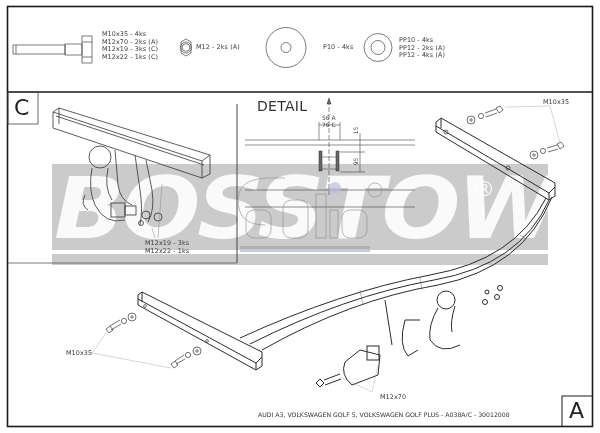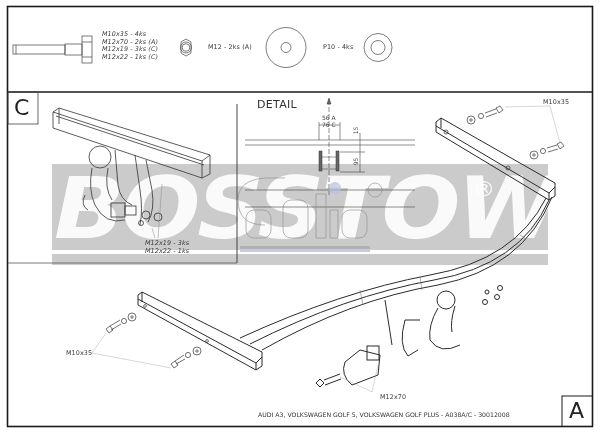--- a/index.html
+++ b/index.html
@@ -1,22 +1,22 @@
 <!DOCTYPE html>
 <html><head>
 <meta charset="utf-8">
 <style>
   html,body{margin:0;padding:0;background:#ffffff;}
   body{width:600px;height:433px;position:relative;overflow:hidden;font-family:"DejaVu Sans",sans-serif;color:#333;}
   .sheet{position:absolute;left:0;top:0;width:600px;height:433px;}
   svg{position:absolute;left:0;top:0;}
   .lbl{position:absolute;font-size:6.4px;line-height:7.6px;color:#3a3a3a;white-space:nowrap;letter-spacing:0.1px;}
-  .lbl div{white-space:nowrap;font-style:italic;}
+  .lbl div{white-space:nowrap;}
   .big-letter{position:absolute;font-size:22px;color:#222;font-family:"DejaVu Sans",sans-serif;line-height:1;}
-  .detail-title{position:absolute;font-size:11px;color:#333;letter-spacing:0.3px;}
+  .detail-title{position:absolute;font-size:14px;color:#333;letter-spacing:0.3px;}
   .dim{position:absolute;font-size:6px;color:#444;}
   .wm-text{position:absolute;font-family:"DejaVu Sans",sans-serif;font-weight:bold;font-style:italic;color:#ffffff;opacity:0.92;white-space:nowrap;}
   .title-block{position:absolute;font-size:6.2px;color:#333;white-space:nowrap;}
 </style>
 </head>
 <body>
 
 <div class="sheet">
 
   <svg width="600" height="433">
@@ -200,22 +200,27 @@
       <line x1="372" y1="392" x2="378" y2="365" stroke="#999" stroke-width="0.4"></line>
     </g>
   </svg>
 
   <div class="lbl" style="left:102px;top:31px;">
     <div>M10x35 - 4ks</div>
     <div>M12x70 - 2ks (A)</div>
     <div>M12x19 - 3ks (C)</div>
     <div>M12x22 - 1ks (C)</div>
   </div>
-  <div class="lbl" style="left:208px;top:44px;">M12 - 2ks (A)</div>
+  <div class="lbl" style="left:196px;top:44px;">M12 - 2ks (A)</div>
   <div class="lbl" style="left:323px;top:44px;">P10 - 4ks</div>
+  <div class="lbl" style="left:399px;top:37px;">
+    <div>PP10 - 4ks</div>
+    <div>PP12 - 2ks (A)</div>
+    <div>PP12 - 4ks (A)</div>
+  </div>
 
   <div class="big-letter" style="left:14px;top:97px;">C</div>
   <div class="lbl" style="left:145px;top:240px;">
     <div>M12x19 - 3ks</div>
     <div>M12x22 - 1ks</div>
   </div>
 
   <div class="detail-title" style="left:257px;top:98px;">DETAIL</div>
   <div class="dim" style="left:322px;top:114px;">56 A</div>
   <div class="dim" style="left:322px;top:121px;">76 C</div>

